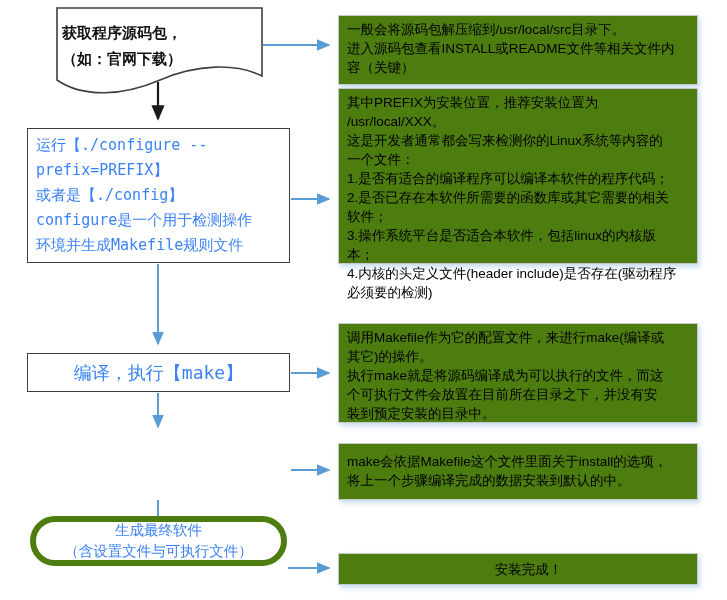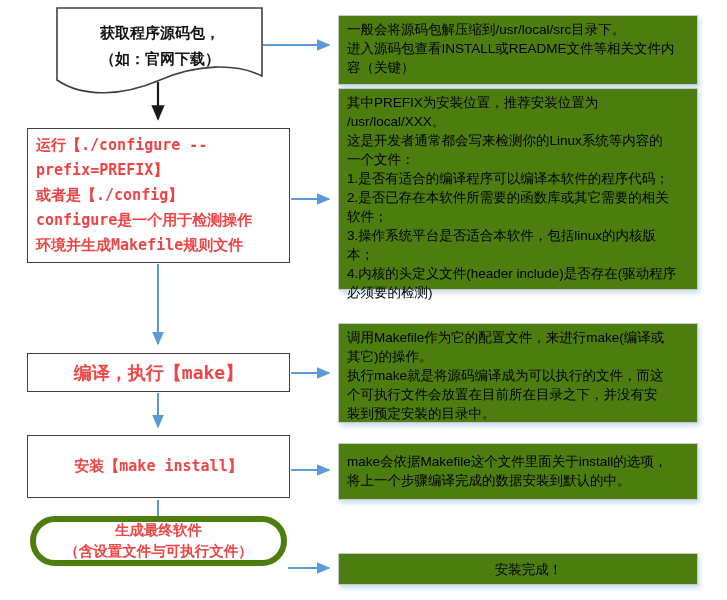--- a/index.html
+++ b/index.html
@@ -18,28 +18,28 @@
     white-space:pre-line;
     color:#111;
     font-family:"DejaVu Sans Mono","Liberation Mono",monospace;
     font-weight:bold;
   }
   .shape-box{
     position:absolute;
     background:#ffffff;
     border:1.5px solid #3f3f3f;
     box-sizing:border-box;
-    color:#ef4444;
+    color:#3b82f6;
     font-family:"DejaVu Sans Mono","Liberation Mono",monospace;
-    font-weight:bold;
+    font-weight:normal;
     white-space:pre-line;
   }
   #doc-text{
     left:62px;top:20px;width:196px;
-    text-align:center;
+    text-align:left;
     font-size:15px;line-height:26px;
   }
   #box-configure{
     left:27px;top:128px;width:263px;height:135px;
     padding:4px 8px;
     font-size:15px;line-height:25px;
     text-align:left;
   }
   #box-make{
     left:27px;top:353px;width:263px;height:39px;
@@ -66,21 +66,21 @@
     background:#4d7c0f;
     border:1px solid #c6cacd;
     box-shadow:2px 3px 5px rgba(91,155,213,0.35);
     box-sizing:border-box;
     padding:4px 8px;
     font-size:13.5px;line-height:19px;
     color:#000;
     white-space:pre-line;
   }
   #callout-1{top:15px;height:70px;}
-  #callout-2{top:88px;height:202px;}
+  #callout-2{top:88px;height:176px;}
   #callout-3{top:323px;height:100px;}
   #callout-4{top:443px;height:57px;padding-top:8px;}
   #callout-5{
     top:553px;height:32px;
     display:flex;align-items:center;justify-content:center;
     text-align:center;
     padding-left:29px;
   }
 </style>
 </head>
@@ -117,21 +117,20 @@
 （如：官网下载）</div>
 
   <div class="shape-box" id="box-configure">运行【./configure --
 prefix=PREFIX】
 或者是【./config】
 configure是一个用于检测操作
 环境并生成Makefile规则文件</div>
 
   <div class="shape-box" id="box-make">编译，执行【make】</div>
 
-  <div class="shape-box" id="box-install">安装【make install】</div>
 
   <div class="shape-box" id="stadium-final">生成最终软件
 （含设置文件与可执行文件）</div>
 
   <div class="callout" id="callout-1">一般会将源码包解压缩到/usr/local/src目录下。
 进入源码包查看INSTALL或README文件等相关文件内
 容（关键）</div>
 
   <div class="callout" id="callout-2">其中PREFIX为安装位置，推荐安装位置为
 /usr/local/XXX。

